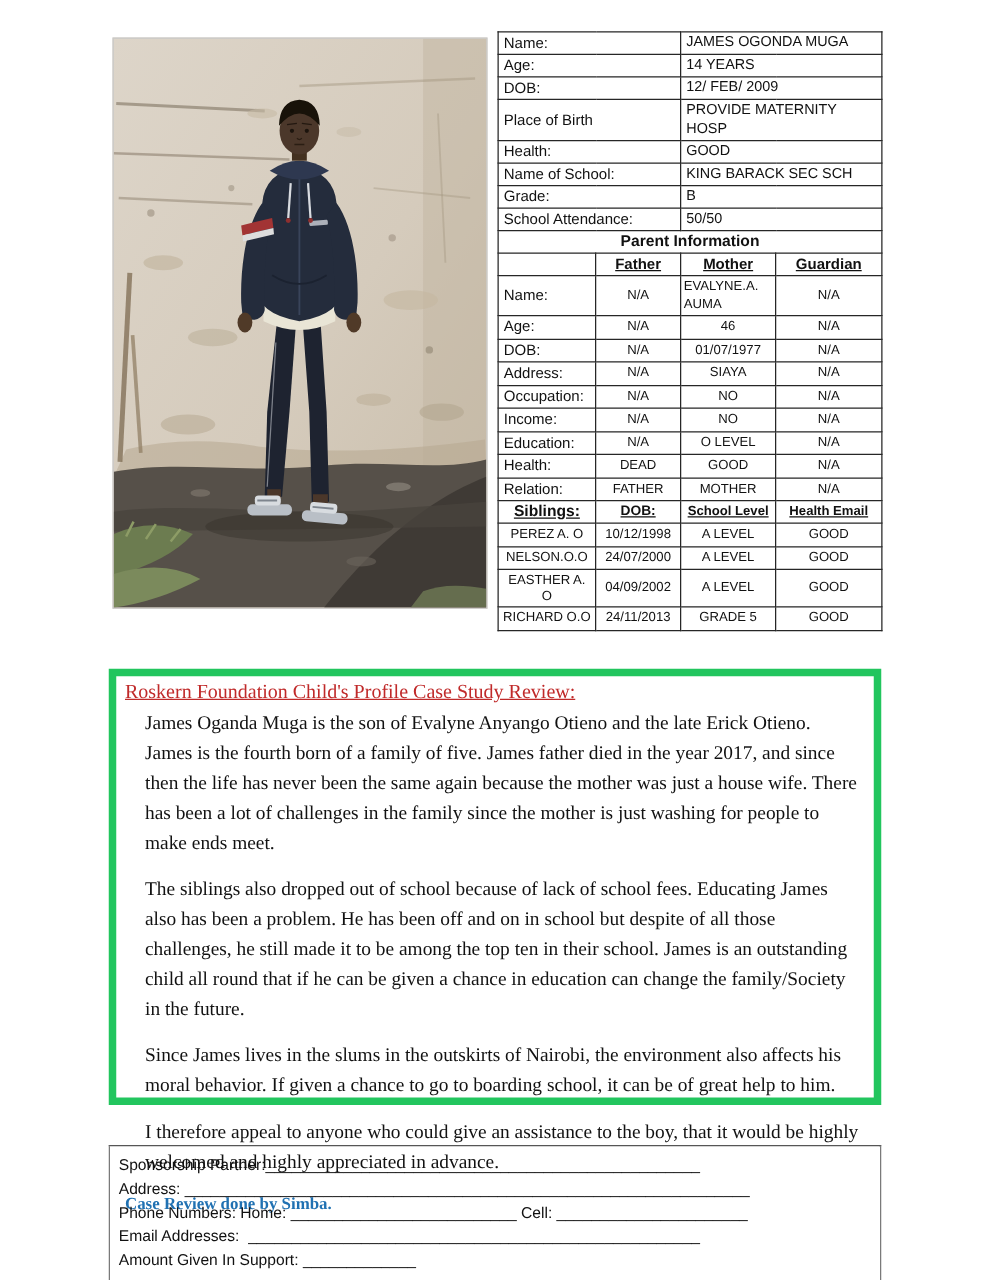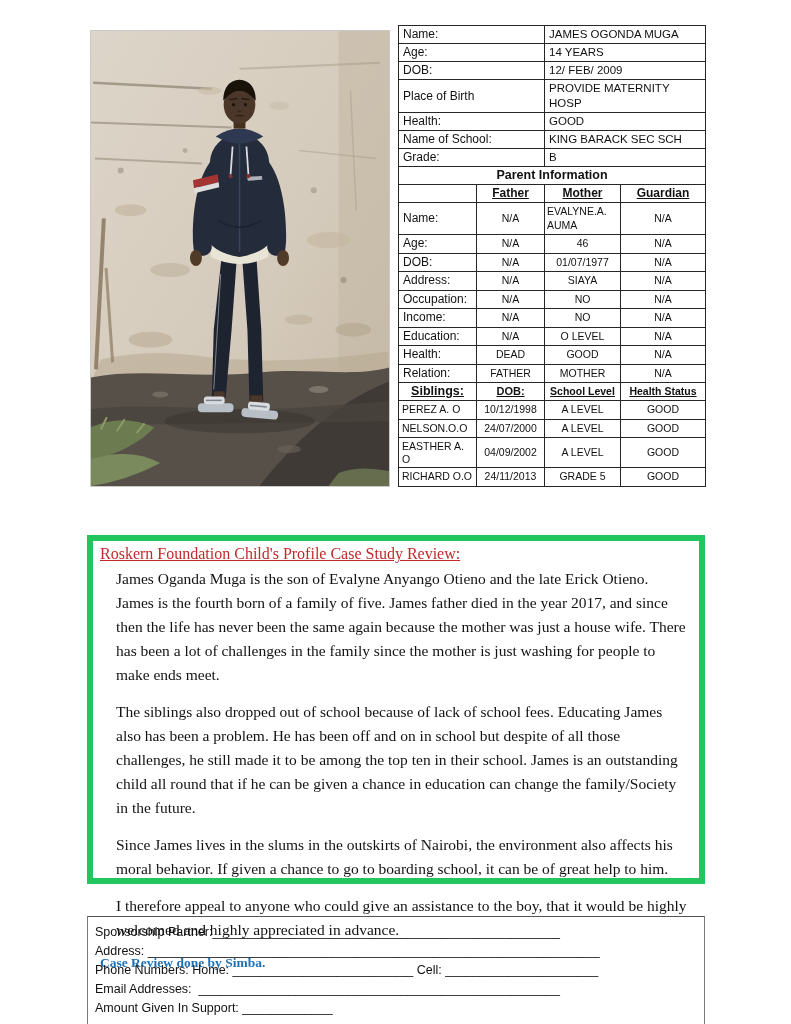--- a/index.html
+++ b/index.html
@@ -21,21 +21,21 @@
   }
   .info-table td{
     border:1px solid #262626;padding:1px 4px;line-height:15px;
     font-size:11.5px;overflow:hidden;
   }
   .info-table td.lbl{font-size:12px;text-align:left;}
   .info-table td.val{font-size:11.5px;text-align:left;}
   .info-table td.cv{font-size:10.5px;text-align:center;line-height:13.5px;padding:2px 2px;}
   .info-table td.section{font-size:12.5px;font-weight:bold;text-align:center;}
   .info-table td.colhead{font-size:12px;font-weight:bold;text-align:center;text-decoration:underline;}
-  .info-table td.sibname{font-size:10.5px;text-align:left;padding:1.5px 3px;line-height:13px;}
+  .info-table td.sibname{font-size:10.5px;text-align:center;padding:1.5px 3px;line-height:13px;}
   
   .review-box{
     position:absolute;left:87px;top:535px;width:618px;height:349px;
     border:6px solid #22c55e;box-sizing:border-box;padding:4px 9px 0 7px;
     font-family:"Liberation Serif",serif;color:#121212;
   }
   .review-title{
     font-size:16px;text-decoration:underline;margin:0 0 4px 0;font-weight:normal;
   }
   .review-box p.body{
@@ -201,20 +201,24 @@
           <td class="val" colspan="2">GOOD</td>
         </tr>
       <tr>
           <td class="lbl" colspan="2">Name of School:</td>
           <td class="val" colspan="2">KING BARACK SEC SCH</td>
         </tr>
       <tr>
           <td class="lbl" colspan="2">Grade:</td>
           <td class="val" colspan="2">B</td>
         </tr>
+      <tr>
+          <td class="lbl" colspan="2">School Attendance:</td>
+          <td class="val" colspan="2">50/50</td>
+        </tr>
 
       <tr>
           <td class="section" colspan="4">Parent Information</td>
         </tr>
       <tr>
         <td></td>
         <td class="colhead">Father</td>
         <td class="colhead">Mother</td>
         <td class="colhead">Guardian</td>
       </tr>
@@ -270,21 +274,21 @@
           <td class="lbl">Relation:</td>
           <td class="cv">FATHER</td>
           <td class="cv">MOTHER</td>
           <td class="cv">N/A</td>
         </tr>
 
       <tr>
         <td class="colhead" style="font-size:12.5px">Siblings:</td>
         <td class="colhead" style="font-size:11px">DOB:</td>
         <td class="colhead" style="font-size:10.5px">School Level</td>
-        <td class="colhead" style="font-size:10.5px">Health Status</td>
+        <td class="colhead" style="font-size:10.5px">Health Email</td>
       </tr>
       <tr>
           <td class="sibname">PEREZ A. O</td>
           <td class="cv">10/12/1998</td>
           <td class="cv">A LEVEL</td>
           <td class="cv">GOOD</td>
         </tr>
       <tr>
           <td class="sibname">NELSON.O.O</td>
           <td class="cv">24/07/2000</td>

